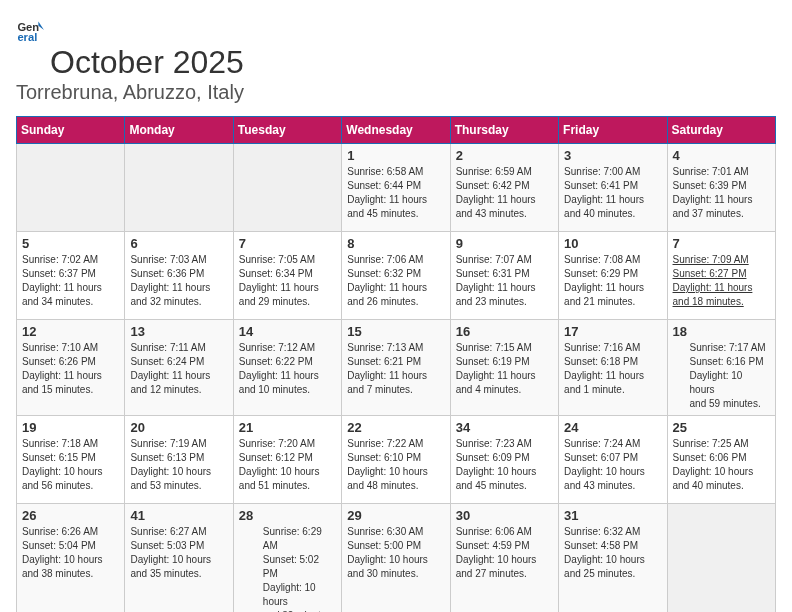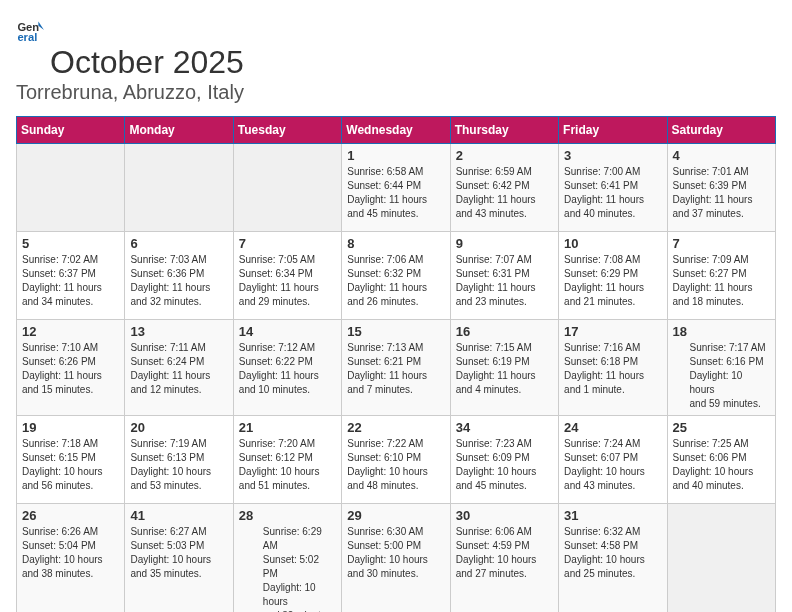--- a/index.html
+++ b/index.html
@@ -191,21 +191,21 @@
         </td>
         <td>
           <span class="day-num">10</span>
           <div class="day-info" style="white-space: pre-line;">Sunrise: 7:08 AM
 Sunset: 6:29 PM
 Daylight: 11 hours
 and 21 minutes.</div>
         </td>
         <td>
           <span class="day-num">7</span>
-          <div class="day-info" style="white-space: pre-line;">Sunrise: 7:09 AM
+          <div class="day-info" style="white-space: pre-line; text-decoration: underline;">Sunrise: 7:09 AM
 Sunset: 6:27 PM
 Daylight: 11 hours
 and 18 minutes.</div>
         </td>
       </tr>
       <tr>
         <td>
           <span class="day-num">12</span>
           <div class="day-info" style="white-space: pre-line;">Sunrise: 7:10 AM
 Sunset: 6:26 PM

